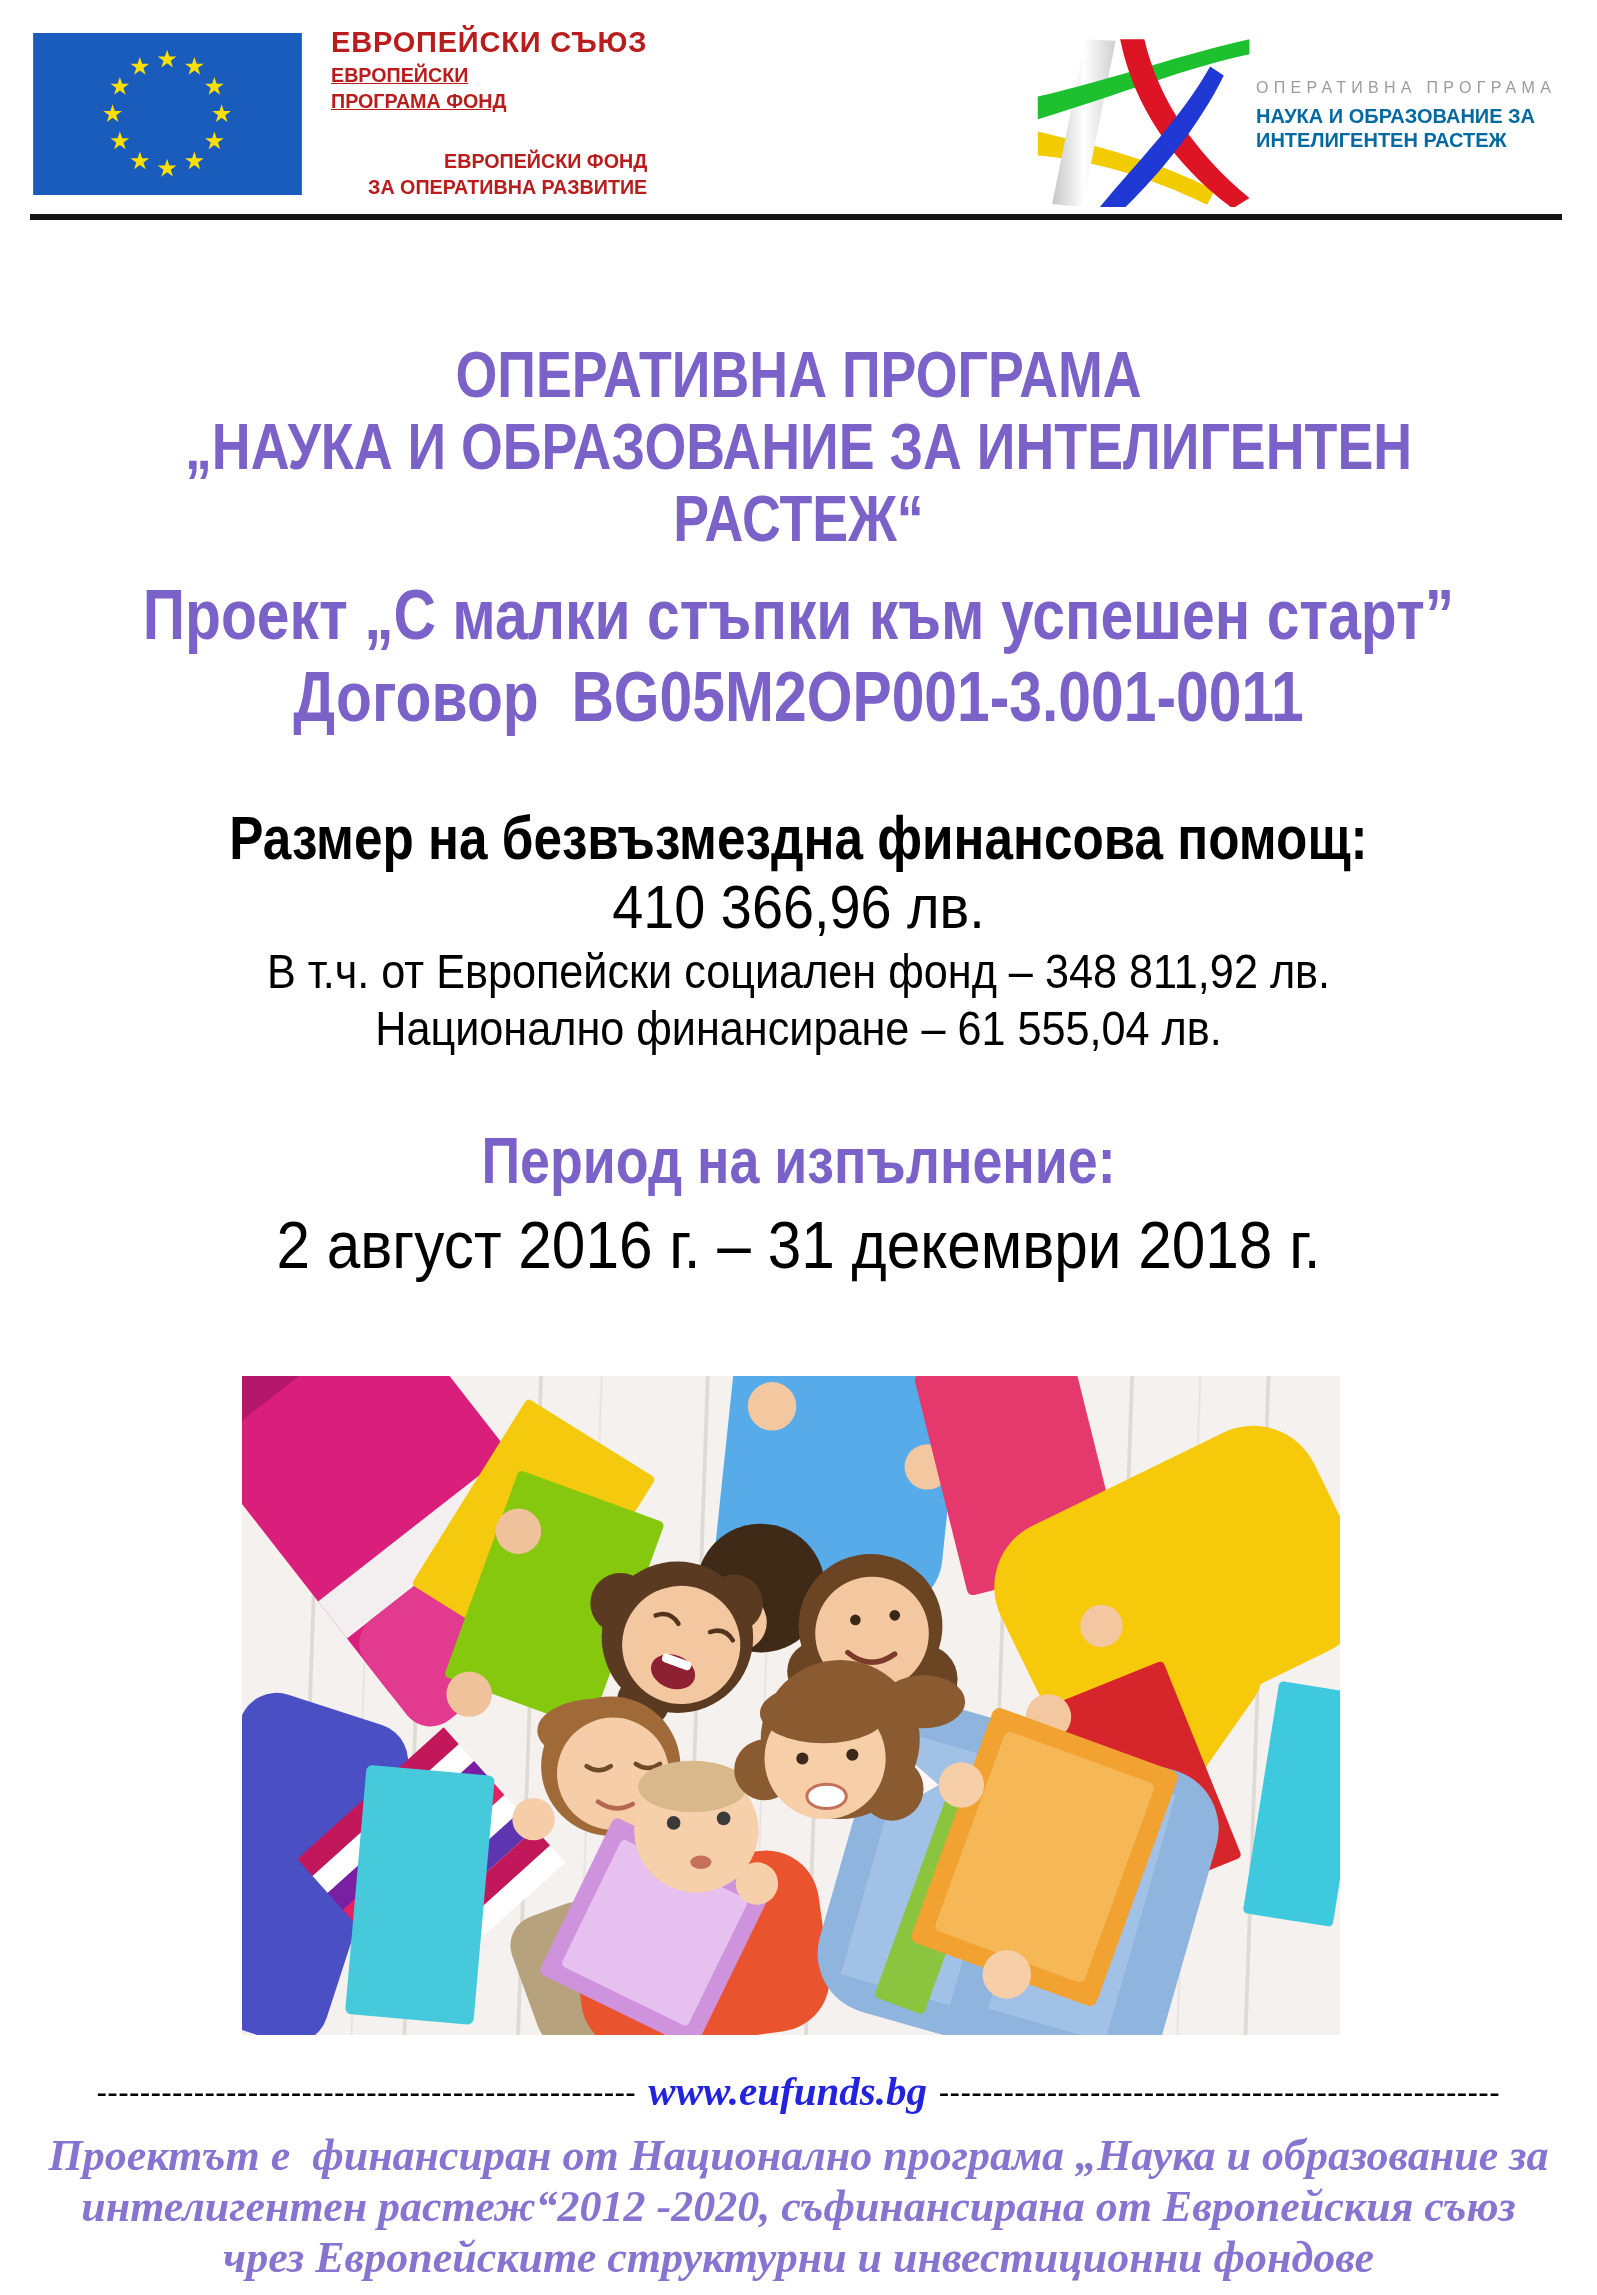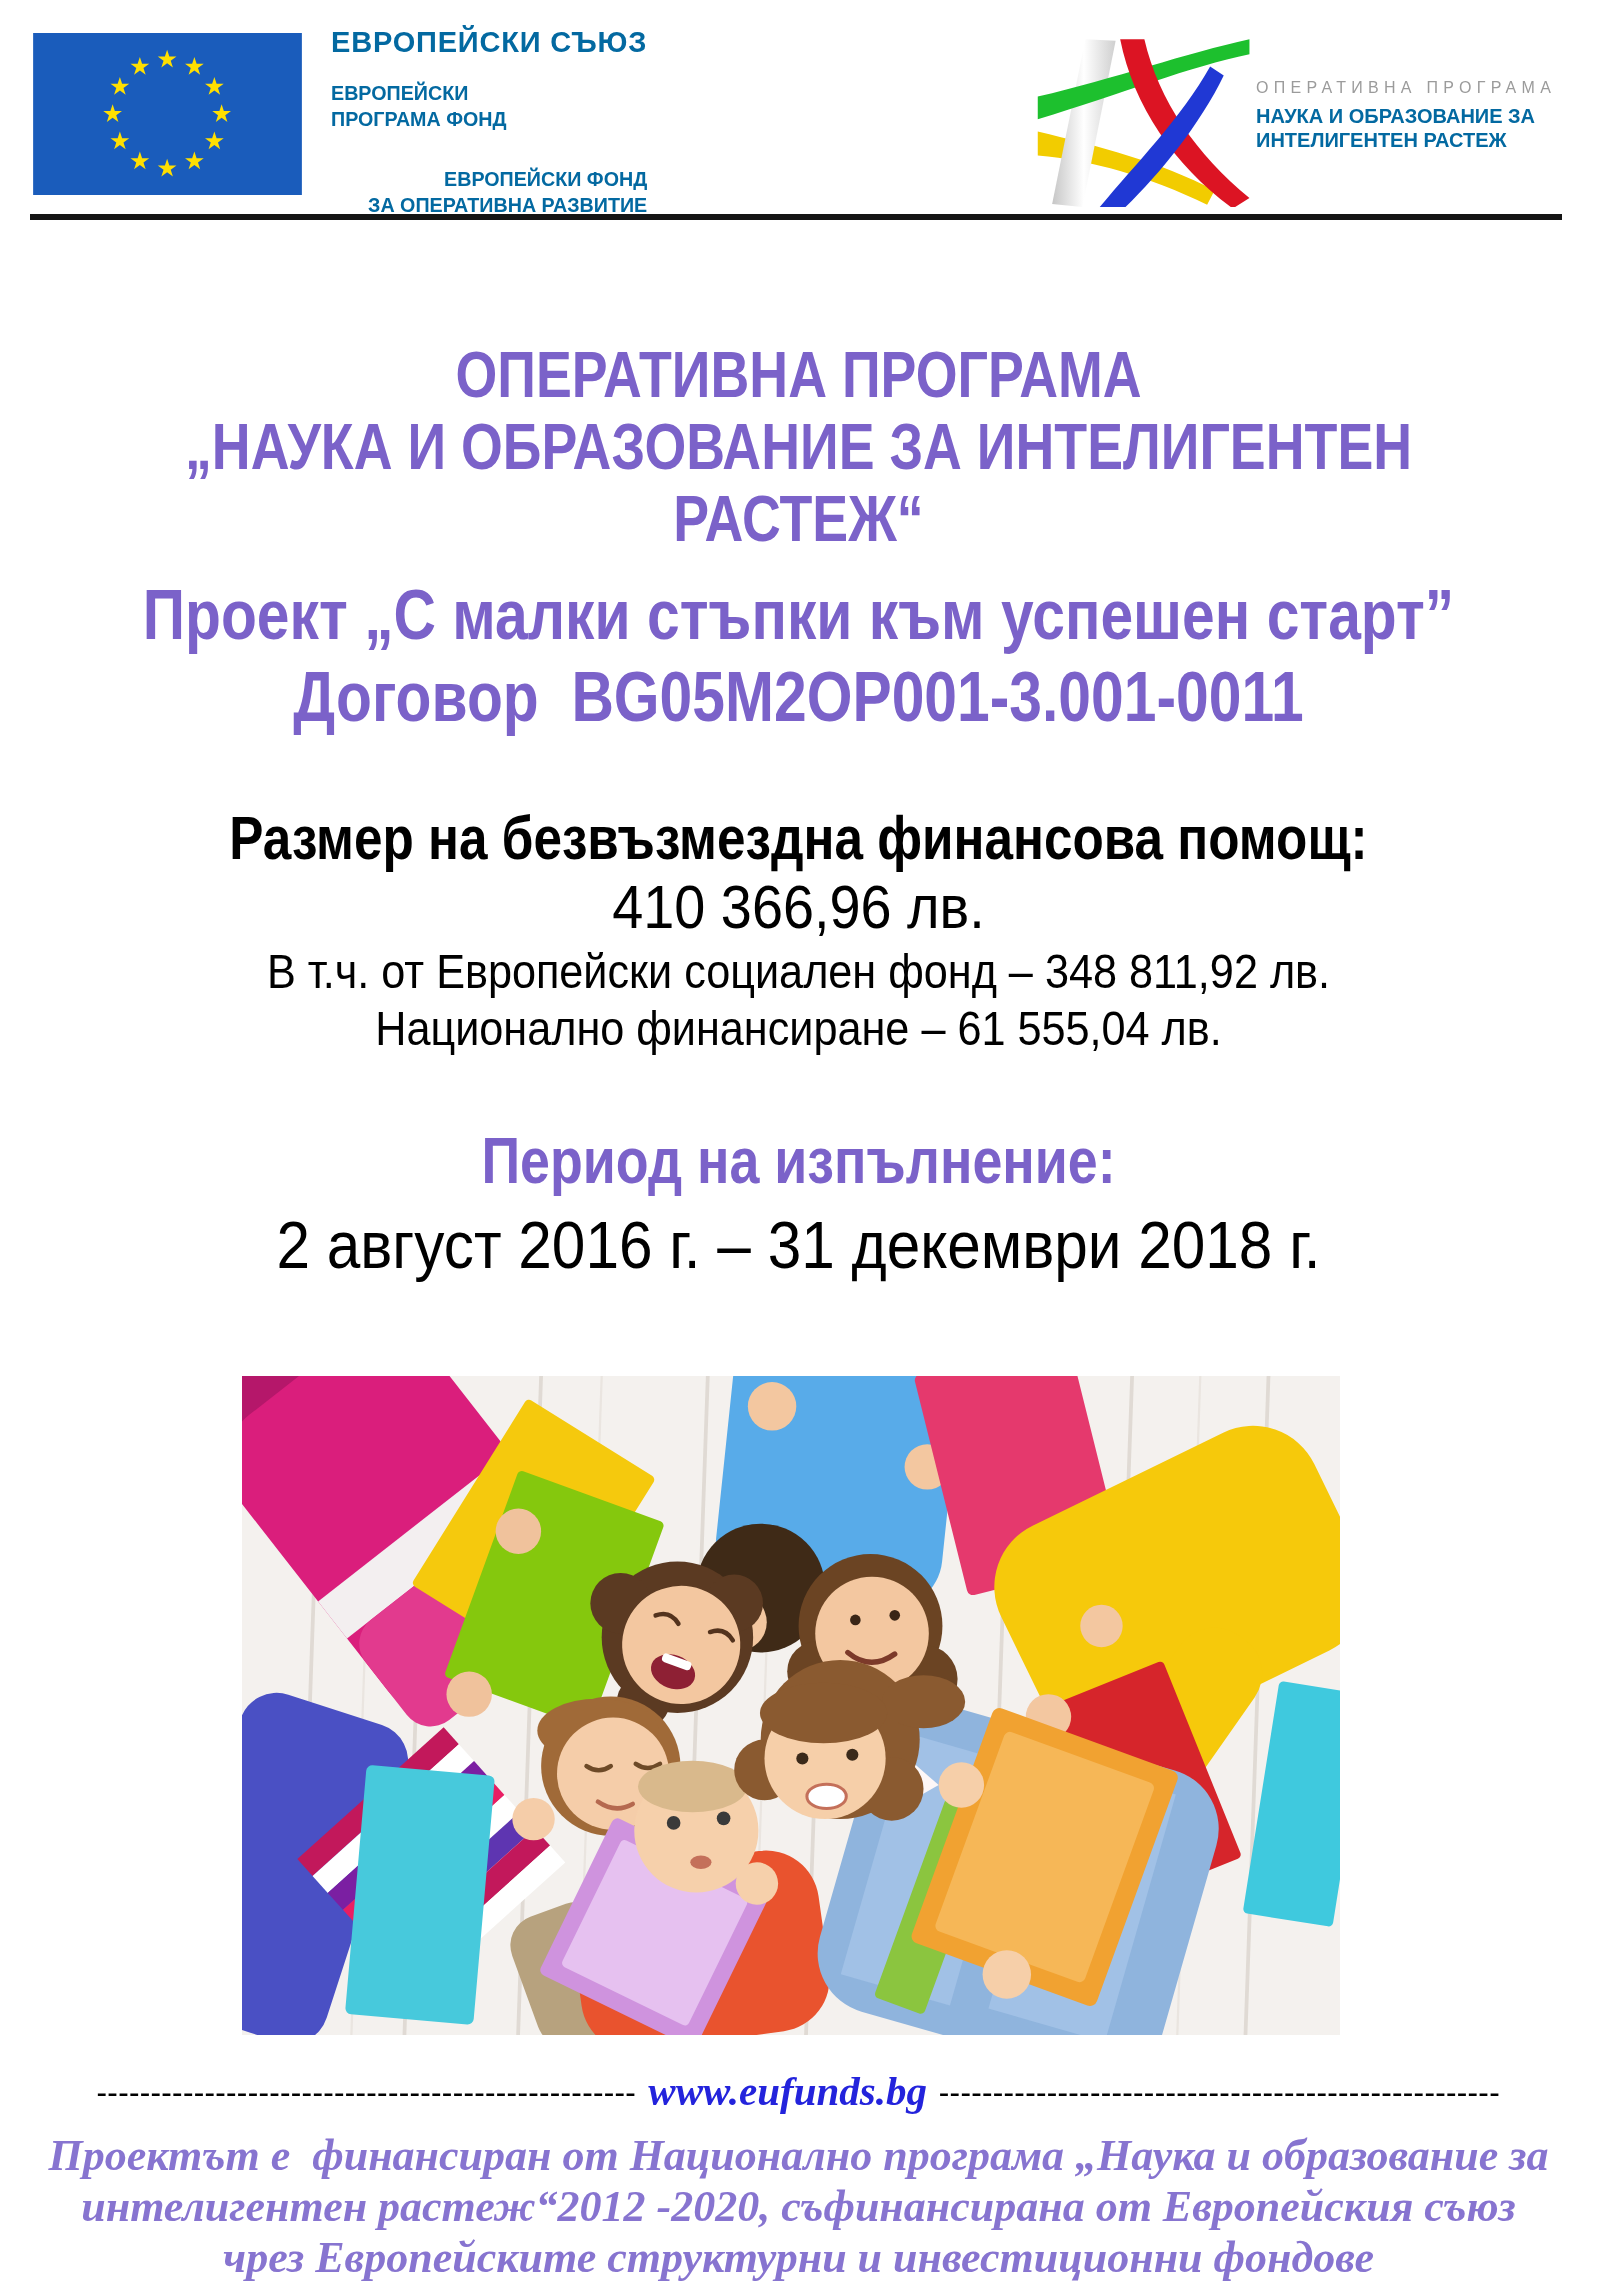--- a/index.html
+++ b/index.html
@@ -9,24 +9,24 @@
   }
   .abs{position:absolute;}
   .center{left:0;right:0;text-align:center;}
   .narrow{transform:scaleX(.84);transform-origin:50% 50%;}
   .narrow2{transform:scaleX(.90);transform-origin:50% 50%;}
   .purple{color:#7b62c9;}
   .pre{white-space:pre-wrap;}
 
   
   .eu-flag{left:33px;top:33px;width:269px;height:162px;}
-  .eu-text{left:331px;top:26px;color:#0369a1;}
+  .eu-text{left:331px;top:26px;color:#b91c1c;}
   .eu-title{font-size:29px;font-weight:bold;letter-spacing:0.8px;}
   .eu-sub{font-size:19.7px;font-weight:bold;line-height:26px;}
-  .eu-sub1{margin-top:21px;}
+  .eu-sub1{margin-top:3px;text-decoration:underline;}
   .eu-sub2{margin-top:34px;text-align:right;}
   .op-logo{left:1009px;top:18px;width:242px;height:189px;}
   .op-text{left:1256px;top:79px;}
   .op-kicker{font-size:16px;letter-spacing:5.3px;color:#9b9b9b;margin-bottom:6.8px;}
   .op-name{font-size:20px;font-weight:bold;color:#0369a1;line-height:24px;}
   .divider{left:30px;top:214px;width:1532px;height:6px;background:#151515;}
 
   
   .program-title{top:339px;font-size:64px;line-height:72px;font-weight:bold;}
   .project-title{top:574px;font-size:70px;line-height:82px;font-weight:bold;}

